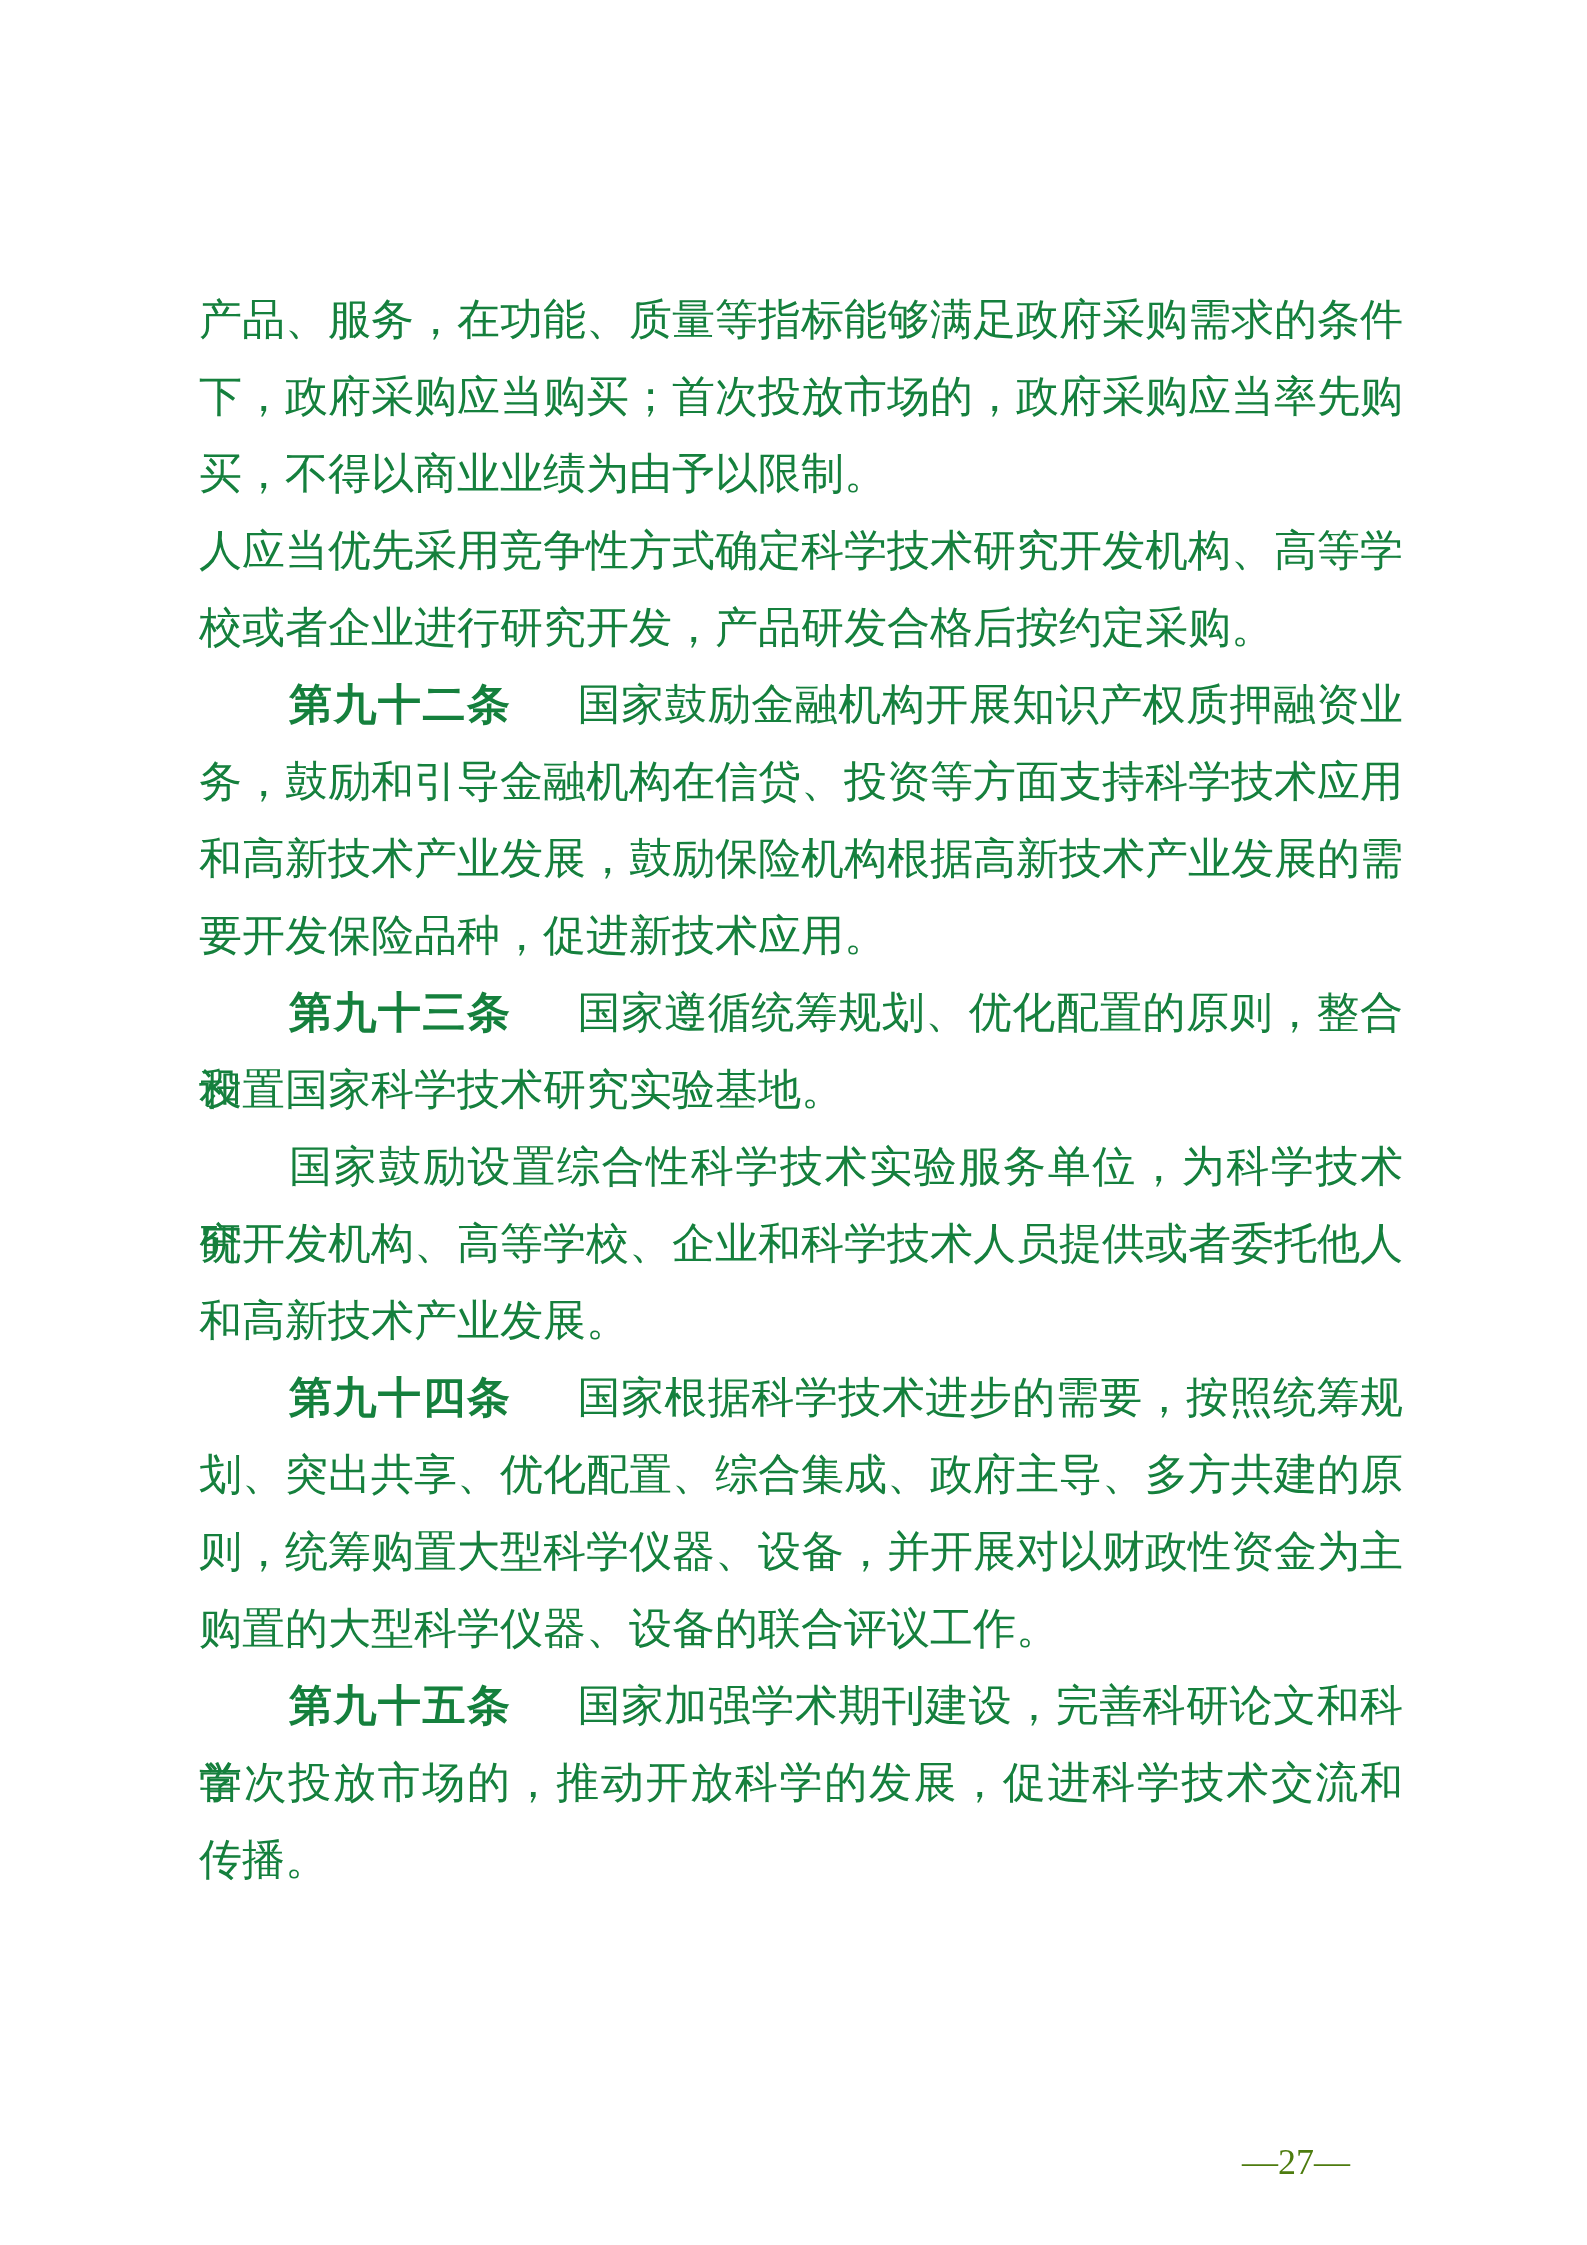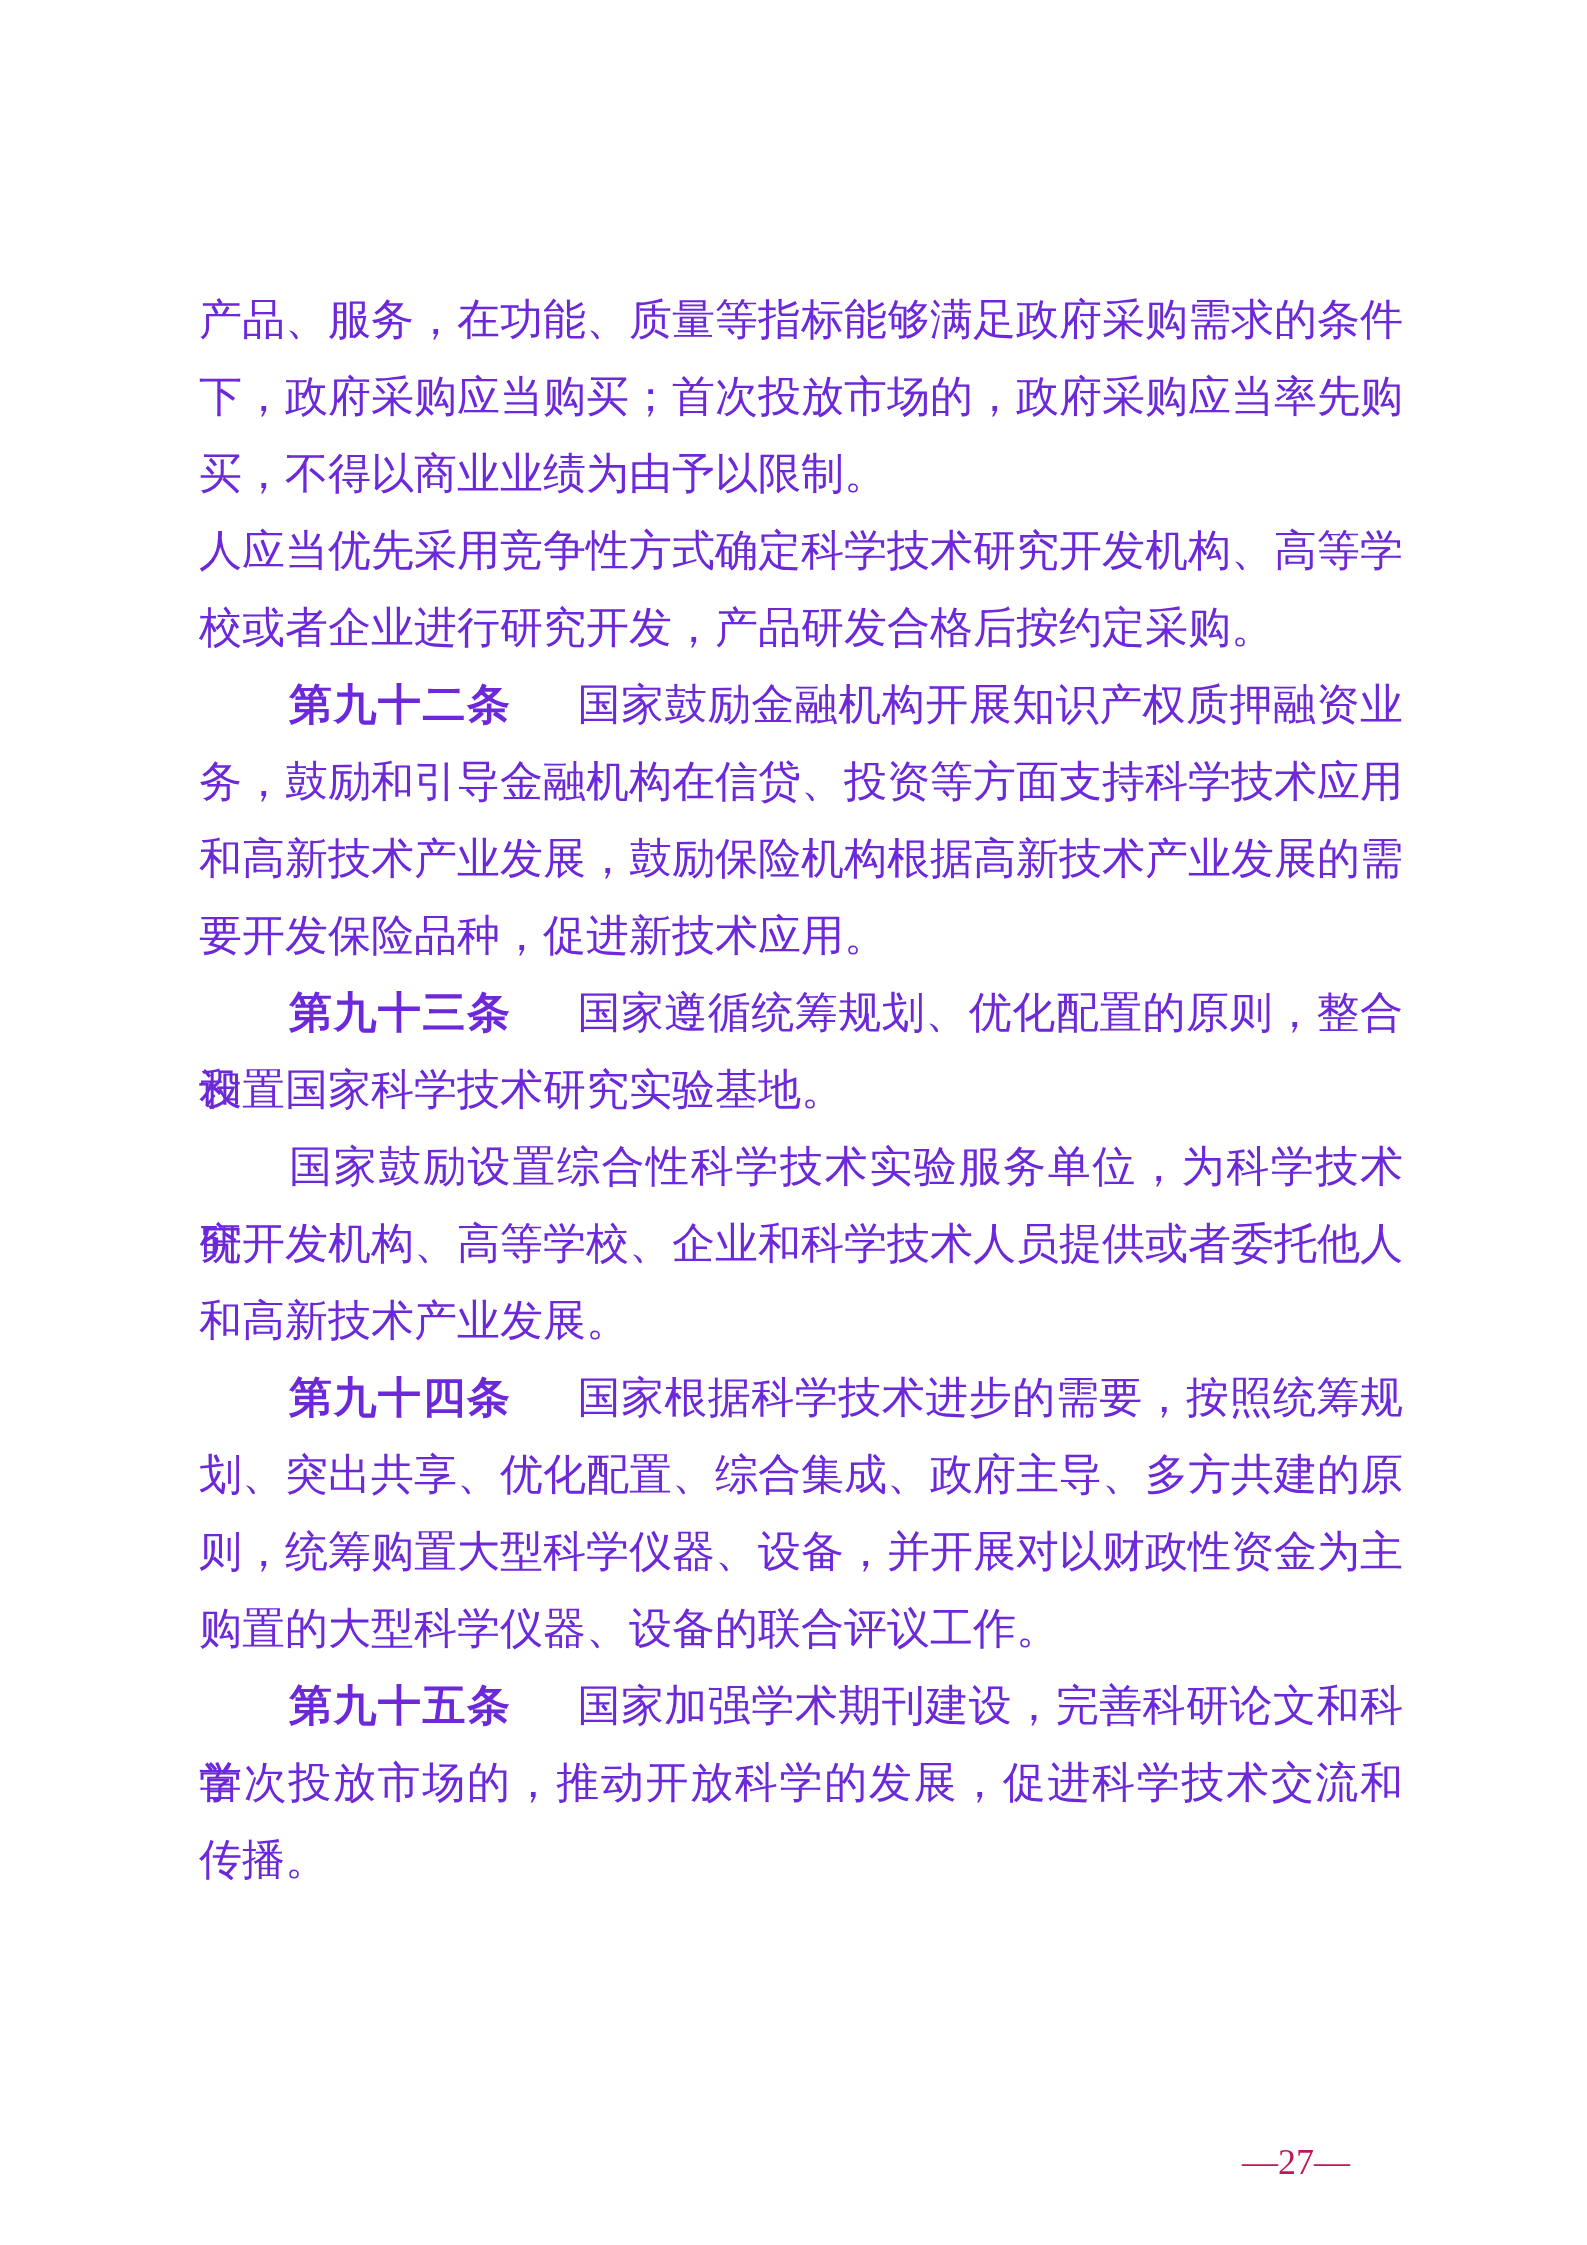--- a/index.html
+++ b/index.html
@@ -12,21 +12,21 @@
     height: 2245px;
     background: #ffffff;
     overflow: hidden;
     font-family: "Liberation Serif", "DejaVu Serif", serif;
   }
   .text-block {
     position: absolute;
     left: 199px;
     top: 281px;
     width: 1204px;
-    color: #6d28d9;
+    color: #15803d;
     font-size: 43px;
     line-height: 77px;
   }
   .para {
     margin: 0;
   }
   .line {
     height: 77px;
     text-align: justify;
     text-align-last: justify;
@@ -41,21 +41,21 @@
   .article-no {
     font-family: "Liberation Sans", "DejaVu Sans", sans-serif;
     font-weight: 700;
     margin-right: 66px;
     letter-spacing: 1px;
   }
   .page-number {
     position: absolute;
     left: 1242px;
     top: 2142px;
-    color: #be185d;
+    color: #4d7c0f;
     font-size: 36px;
     line-height: 40px;
     font-family: "Liberation Serif", "DejaVu Serif", serif;
   }
 </style>
 </head>
 <body>
 
 <div class="text-block">
 

